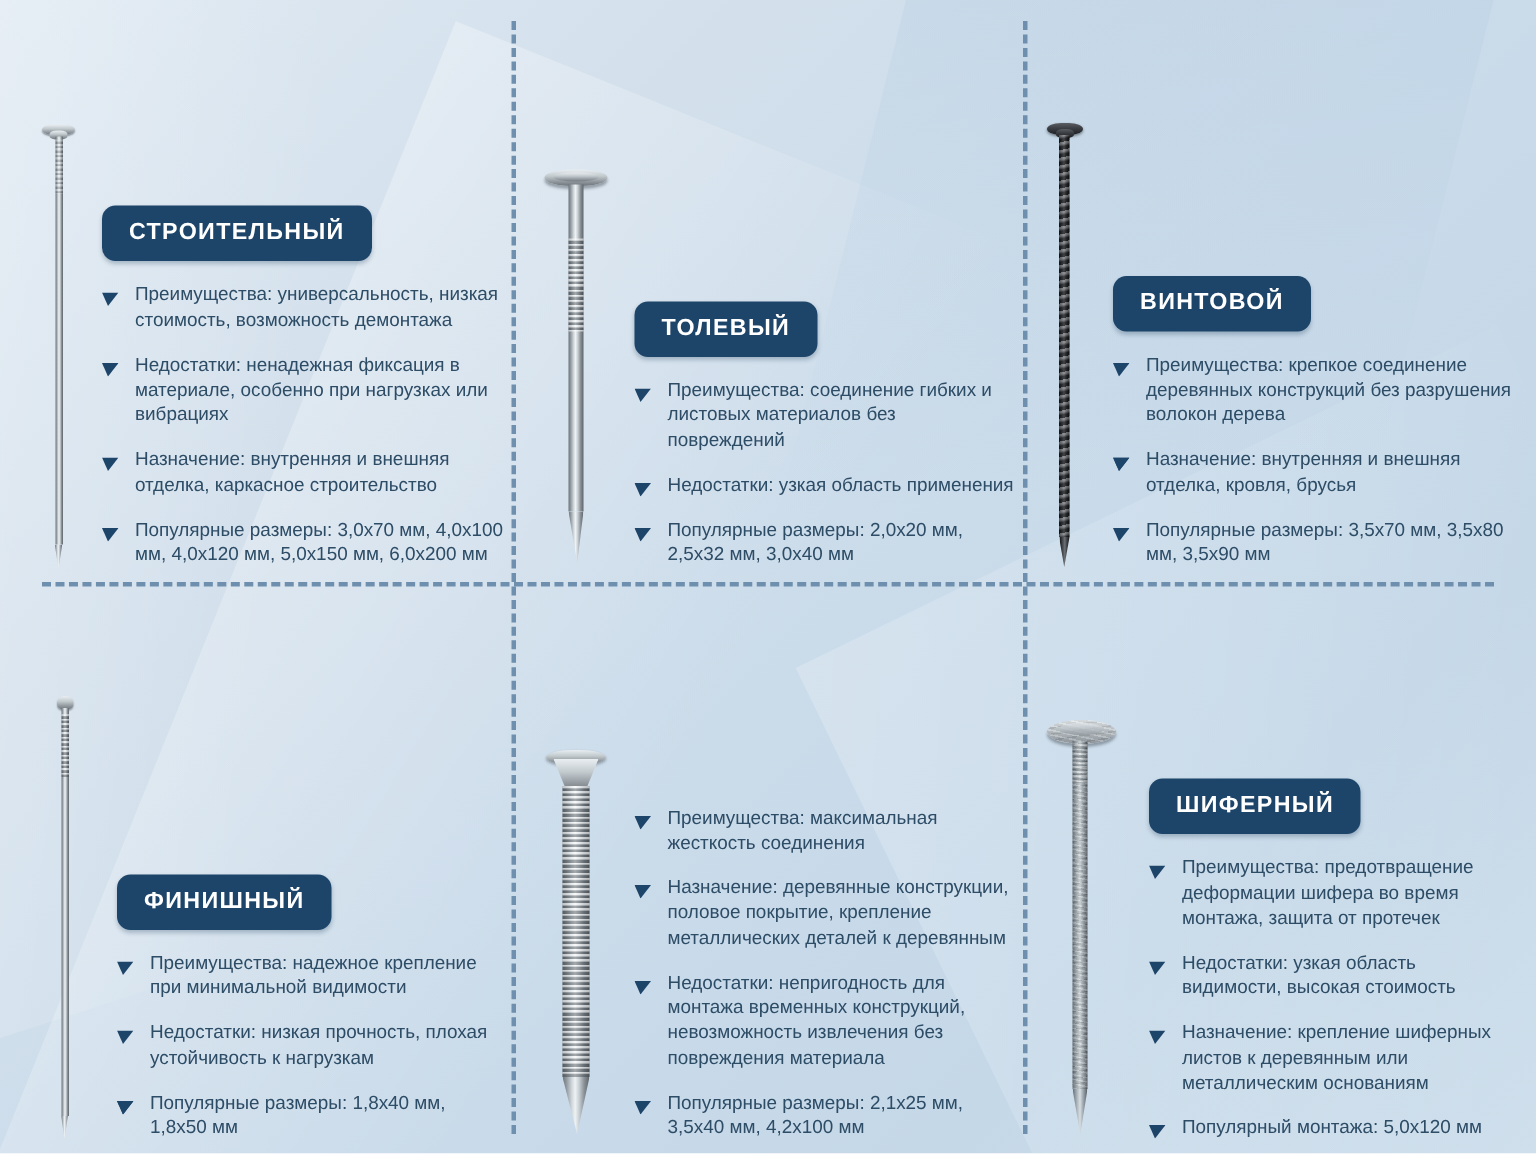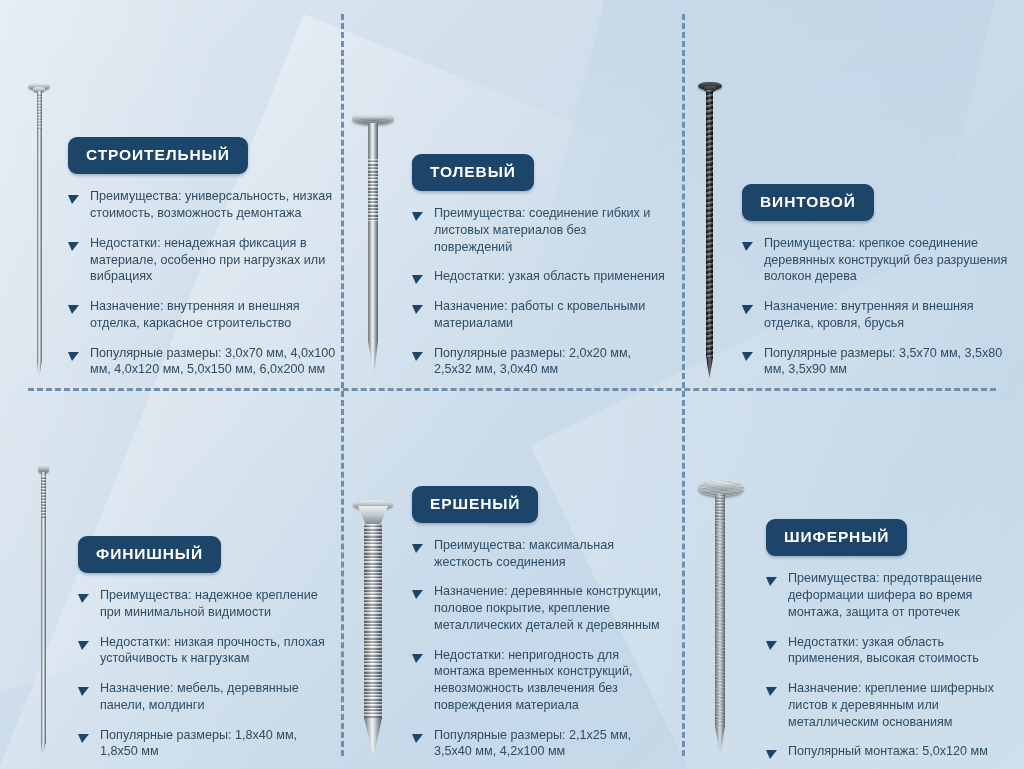--- a/index.html
+++ b/index.html
@@ -72,21 +72,21 @@
     position: absolute;
     inset: 0;
   }
   .card {
     position: absolute;
     display: flex;
     flex-direction: row;
     align-items: flex-end;
   }
   .card-col1 { left: 8px;   width: 330px; }
-  .card-col2 { left: 334px; width: 332px; }
+  .card-col2 { left: 345px; width: 332px; }
   .card-col3 { left: 676px; width: 332px; }
   .card-row1 { top: 22px;  height: 356px; }
   .card-row2 { top: 412px; height: 348px; }
 
   .nail-wrap {
     position: relative;
     flex: 0 0 auto;
     display: flex;
     justify-content: center;
   }
@@ -304,28 +304,20 @@
                 </svg>
             </span>
             <span>Недостатки: узкая область применения</span>
           </li>
           <li>
             <span class="bullet-marker">
               <svg viewBox="0 0 11 9" width="11" height="9">
                   <path d="M0 0 L11 0 L4 9 Z" fill="#1d4469"></path>
                 </svg>
             </span>
-            <span>Назначение: работы с кровельными материалами</span>
-          </li>
-          <li>
-            <span class="bullet-marker">
-              <svg viewBox="0 0 11 9" width="11" height="9">
-                  <path d="M0 0 L11 0 L4 9 Z" fill="#1d4469"></path>
-                </svg>
-            </span>
             <span>Популярные размеры: 2,0x20 мм, 2,5x32 мм, 3,0x40 мм</span>
           </li>
         </ul>
       </div>
     </div>
 
     <div class="card card-col3 card-row1">
       <div class="nail-wrap" style="width:66px;">
         <div class="nail" style="width:40px;height:296px;margin-top:10px;">
           <div class="head-dark" style="position:absolute;left:9px;top:0;width:24px;height:8px;border-radius:50%/65%;box-shadow:0 1px 2px rgba(20,25,30,.5);"></div>
@@ -402,21 +394,20 @@
                 </svg>
             </span>
             <span>Недостатки: низкая прочность, плохая устойчивость к нагрузкам</span>
           </li>
           <li>
             <span class="bullet-marker">
               <svg viewBox="0 0 11 9" width="11" height="9">
                   <path d="M0 0 L11 0 L4 9 Z" fill="#1d4469"></path>
                 </svg>
             </span>
-            <span>Назначение: мебель, деревянные панели, молдинги</span>
           </li>
           <li>
             <span class="bullet-marker">
               <svg viewBox="0 0 11 9" width="11" height="9">
                   <path d="M0 0 L11 0 L4 9 Z" fill="#1d4469"></path>
                 </svg>
             </span>
             <span>Популярные размеры: 1,8x40 мм, 1,8x50 мм</span>
           </li>
         </ul>
@@ -428,21 +419,20 @@
         <div class="nail" style="width:56px;height:260px;margin-top:32px;">
           <div class="head-steel" style="position:absolute;left:8px;top:0;width:40px;height:10px;border-radius:50%/55%;box-shadow:0 1px 2px rgba(40,50,60,.4);"></div>
           <div class="head-steel" style="position:absolute;left:13px;top:6px;width:30px;height:22px;clip-path:polygon(0 0,100% 0,70% 100%,30% 100%);"></div>
           <div class="shank-steel" style="position:absolute;left:19px;top:24px;width:18px;height:194px;">
             <div class="ribs" style="top:0;bottom:0;"></div>
           </div>
           <div class="tip shank-steel" style="left:28px;top:218px;width:18px;height:38px;clip-path:polygon(0 0,100% 0,54% 100%);"></div>
         </div>
       </div>
       <div class="content">
-        <div class="badge">ЕРШЕНЫЙ</div>
         <ul class="bullets">
           <li>
             <span class="bullet-marker">
               <svg viewBox="0 0 11 9" width="11" height="9">
                   <path d="M0 0 L11 0 L4 9 Z" fill="#1d4469"></path>
                 </svg>
             </span>
             <span>Преимущества: максимальная жесткость соединения</span>
           </li>
           <li>
@@ -497,21 +487,21 @@
                 </svg>
             </span>
             <span>Преимущества:  предотвращение деформации шифера во время монтажа, защита от протечек</span>
           </li>
           <li>
             <span class="bullet-marker">
               <svg viewBox="0 0 11 9" width="11" height="9">
                   <path d="M0 0 L11 0 L4 9 Z" fill="#1d4469"></path>
                 </svg>
             </span>
-            <span>Недостатки: узкая область применения, высокая стоимость</span>
+            <span>Недостатки: узкая область видимости, высокая стоимость</span>
           </li>
           <li>
             <span class="bullet-marker">
               <svg viewBox="0 0 11 9" width="11" height="9">
                   <path d="M0 0 L11 0 L4 9 Z" fill="#1d4469"></path>
                 </svg>
             </span>
             <span>Назначение: крепление шиферных листов к деревянным или металлическим основаниям</span>
           </li>
           <li>

